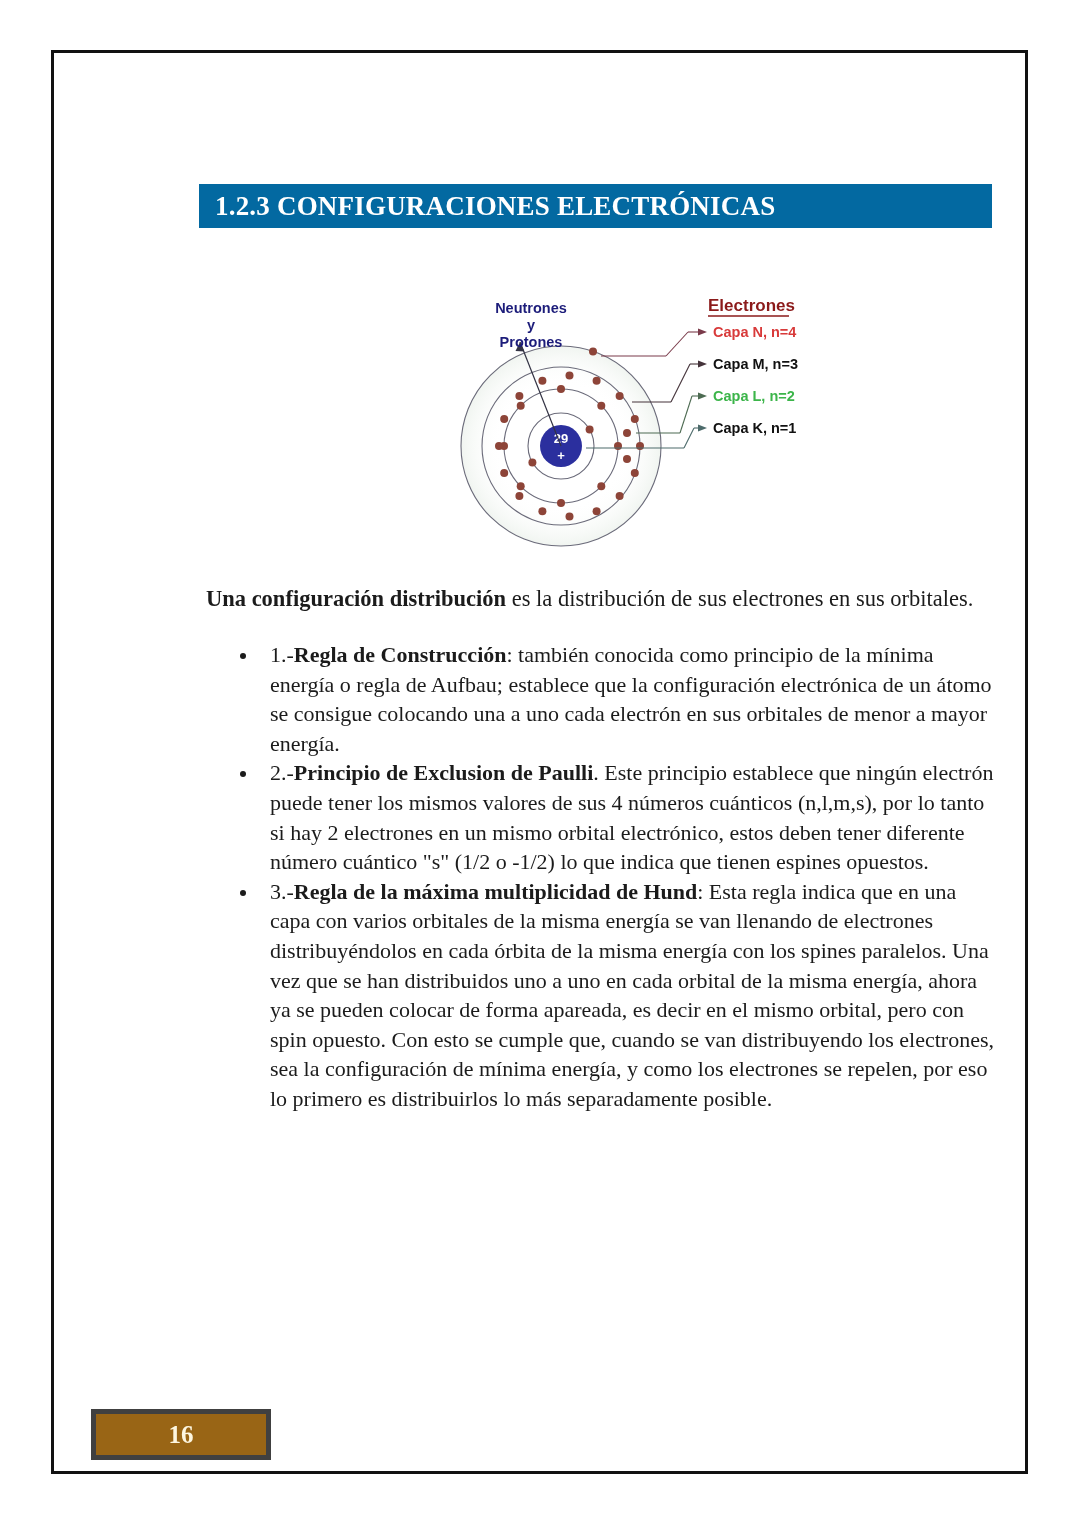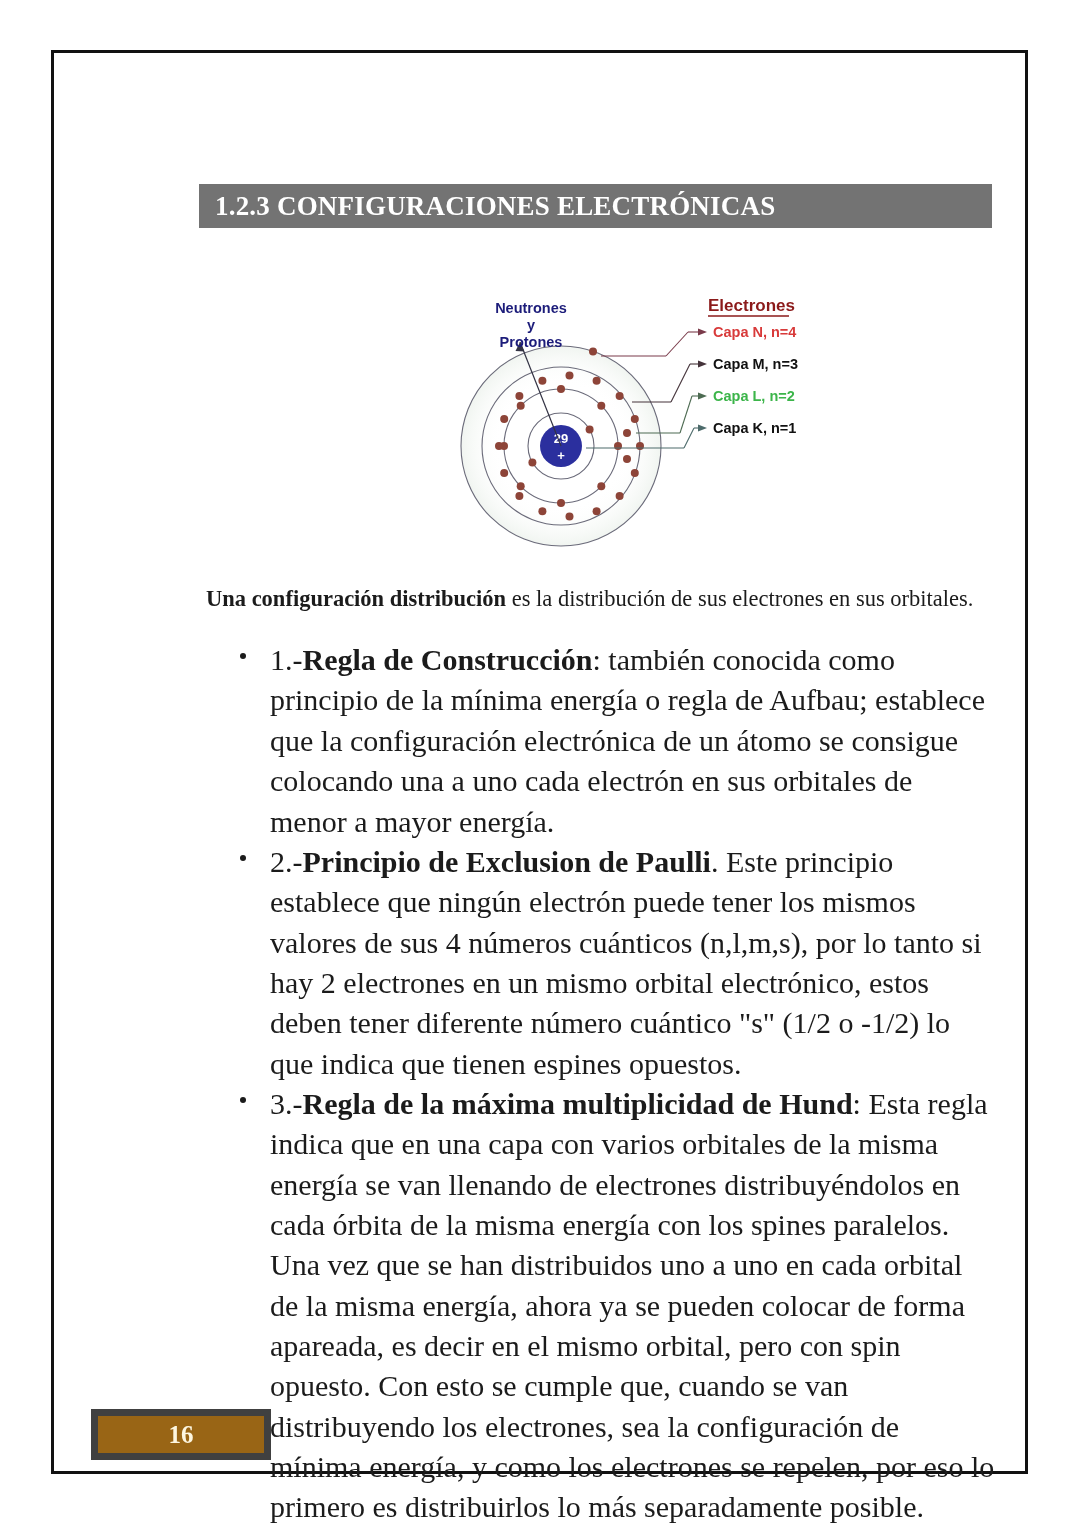--- a/index.html
+++ b/index.html
@@ -28,21 +28,21 @@
     background: #ffffff;
   }
 
   
   #section-header {
     position: absolute;
     left: 145px;
     top: 131px;
     width: 793px;
     height: 44px;
-    background: #737373;
+    background: #0369a1;
     display: flex;
     align-items: center;
     box-sizing: border-box;
   }
   #section-header .title {
     color: #ffffff;
     font-size: 27px;
     font-weight: bold;
     letter-spacing: 0.2px;
     padding-left: 16px;
@@ -80,21 +80,21 @@
 
   ul#principles {
     list-style: none;
     margin: 8px 0 0 0;
     padding: 0;
   }
   ul#principles > li {
     position: relative;
     padding-left: 64px;
     margin-bottom: 0px;
-    font-size: 30px;
+    font-size: 22px;
     line-height: 1.345;
   }
   ul#principles > li::before {
     content: "";
     position: absolute;
     left: 34px;
     top: 13px;
     width: 6px;
     height: 6px;
     border-radius: 50%;
@@ -102,21 +102,21 @@
   }
 
   
   #page-number-box {
     position: absolute;
     left: 91px;
     top: 1409px;
     width: 180px;
     height: 51px;
     background: #996515;
-    border: 7px solid #404040;
+    border: 5px solid #404040;
     box-sizing: border-box;
     display: flex;
     align-items: center;
     justify-content: center;
   }
   #page-number-box .num {
     color: #fdf6e0;
     font-size: 25px;
     font-weight: bold;
     font-family: "Liberation Serif", "DejaVu Serif", serif;

